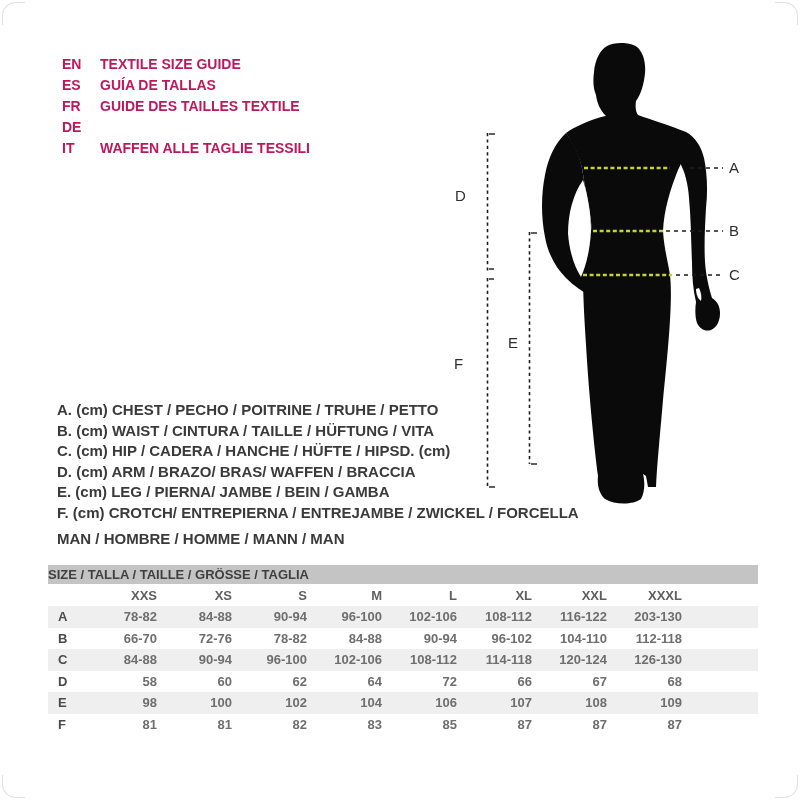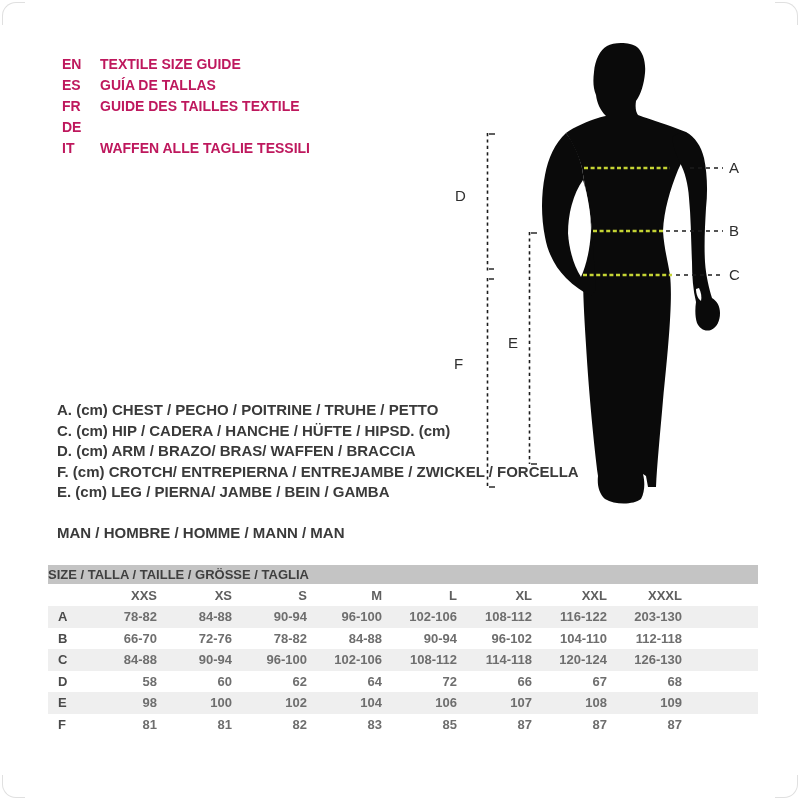--- a/index.html
+++ b/index.html
@@ -19,21 +19,21 @@
   .titles{position:absolute;left:62px;top:53px;}
   .title-row{display:flex;height:21px;align-items:center;font-size:14px;font-weight:700;letter-spacing:0px;color:#be185d;}
   .title-row .code{width:38px;flex:0 0 38px;}
 
   
   .figure-svg{position:absolute;left:0;top:0;}
 
   
   .legend{position:absolute;left:57px;top:400px;font-size:15px;font-weight:700;color:#3a3a3a;}
   .legend-line{line-height:20.6px;white-space:nowrap;}
-  .legend-subject{line-height:20.6px;margin-top:20px;white-space:nowrap;}
+  .legend-subject{line-height:20.6px;margin-top:5px;white-space:nowrap;}
 
   
   .size-table{position:absolute;left:48px;top:565px;width:710px;}
   .table-bar{height:19px;background:#c4c4c4;display:flex;align-items:center;
     font-size:13px;font-weight:700;color:#3f3f3f;}
   .t-row{display:grid;grid-template-columns:34px repeat(8,75px) 1fr;height:21.5px;
     align-items:center;font-size:13px;font-weight:700;color:#6e6e6e;}
   .t-row.head{height:22px;color:#5f5f5f;}
   .t-row.stripe{background:#efefef;}
   .t-row .rl{padding-left:10px;color:#4a4a4a;text-align:left;}
@@ -176,24 +176,25 @@
     <text x="729" y="236">B</text>
     <text x="729" y="280">C</text>
     <text x="455" y="201">D</text>
     <text x="508" y="348">E</text>
     <text x="454" y="369">F</text>
   </g>
 </svg>
 
 <div class="legend">
   <div class="legend-line">A. (cm) CHEST / PECHO / POITRINE / TRUHE / PETTO</div>
+  <div class="legend-line">B. (cm) WAIST / CINTURA / TAILLE / HÜFTUNG / VITA</div>
   <div class="legend-line">C. (cm) HIP / CADERA / HANCHE / HÜFTE / HIPSD. (cm)</div>
   <div class="legend-line">D. (cm) ARM / BRAZO/ BRAS/ WAFFEN / BRACCIA</div>
+  <div class="legend-line">E. (cm) LEG / PIERNA/ JAMBE / BEIN / GAMBA</div>
   <div class="legend-line">F. (cm) CROTCH/ ENTREPIERNA / ENTREJAMBE / ZWICKEL / FORCELLA</div>
-  <div class="legend-line">E. (cm) LEG / PIERNA/ JAMBE / BEIN / GAMBA</div>
   <div class="legend-subject">MAN / HOMBRE / HOMME / MANN / MAN</div>
 </div>
 
 <div class="size-table">
   <div class="table-bar">
     <span>SIZE / TALLA / TAILLE / GRÖSSE / TAGLIA</span>
   </div>
 
   <div class="t-row head">
     <span class="rl"></span>

